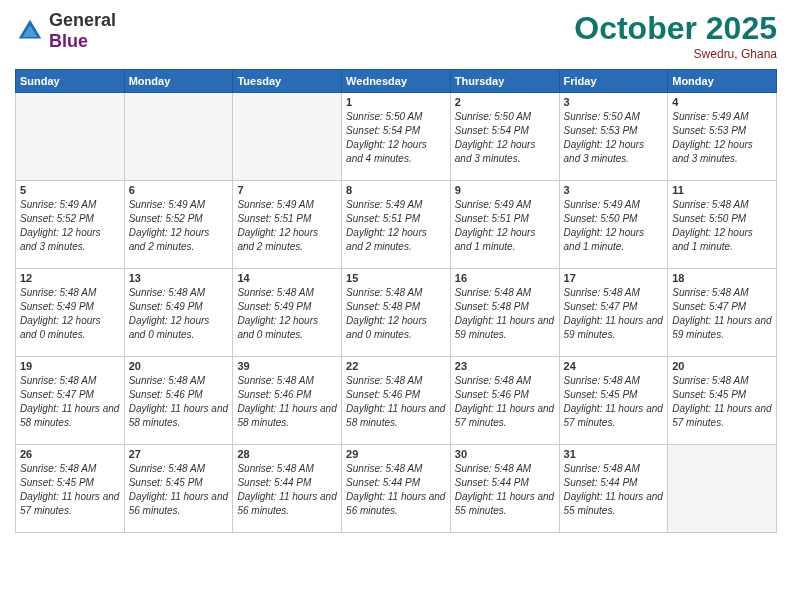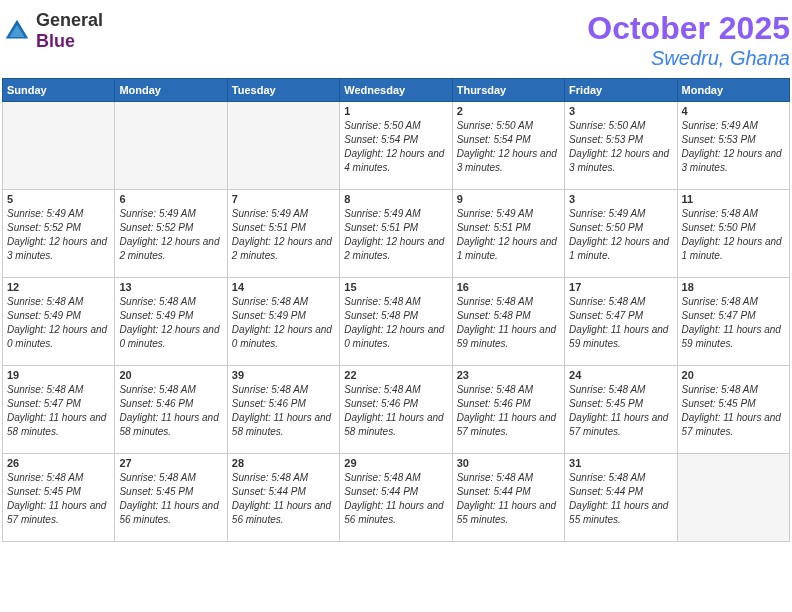--- a/index.html
+++ b/index.html
@@ -6,21 +6,21 @@
     body {
       width: 792px;
       height: 612px;
       font-family: Arial, sans-serif;
       background: #fff;
       overflow: hidden;
     }
     .page {
       width: 792px;
       height: 612px;
-      padding: 10px 2px;
+      padding: 10px 15px;
     }
     .header {
       display: flex;
       justify-content: space-between;
       align-items: flex-start;
       margin-bottom: 8px;
     }
     .logo {
       display: flex;
       align-items: center;
@@ -39,26 +39,25 @@
     .logo-icon {
       width: 30px;
       height: 30px;
     }
     .title-block {
       text-align: right;
     }
     .month-title {
       font-size: 32px;
       font-weight: bold;
-      color: #8b5cf6;
+      color: #0f766e;
     }
     .location-title {
-      font-size: 20px;
-      color: #3b82f6;
-      font-style: italic;
+      font-size: 12px;
+      color: #7f1d1d;
     }
     table {
       width: 100%;
       border-collapse: collapse;
       table-layout: fixed;
     }
     th {
       background-color: #2a6bb5;
       color: white;
       font-size: 11px;

